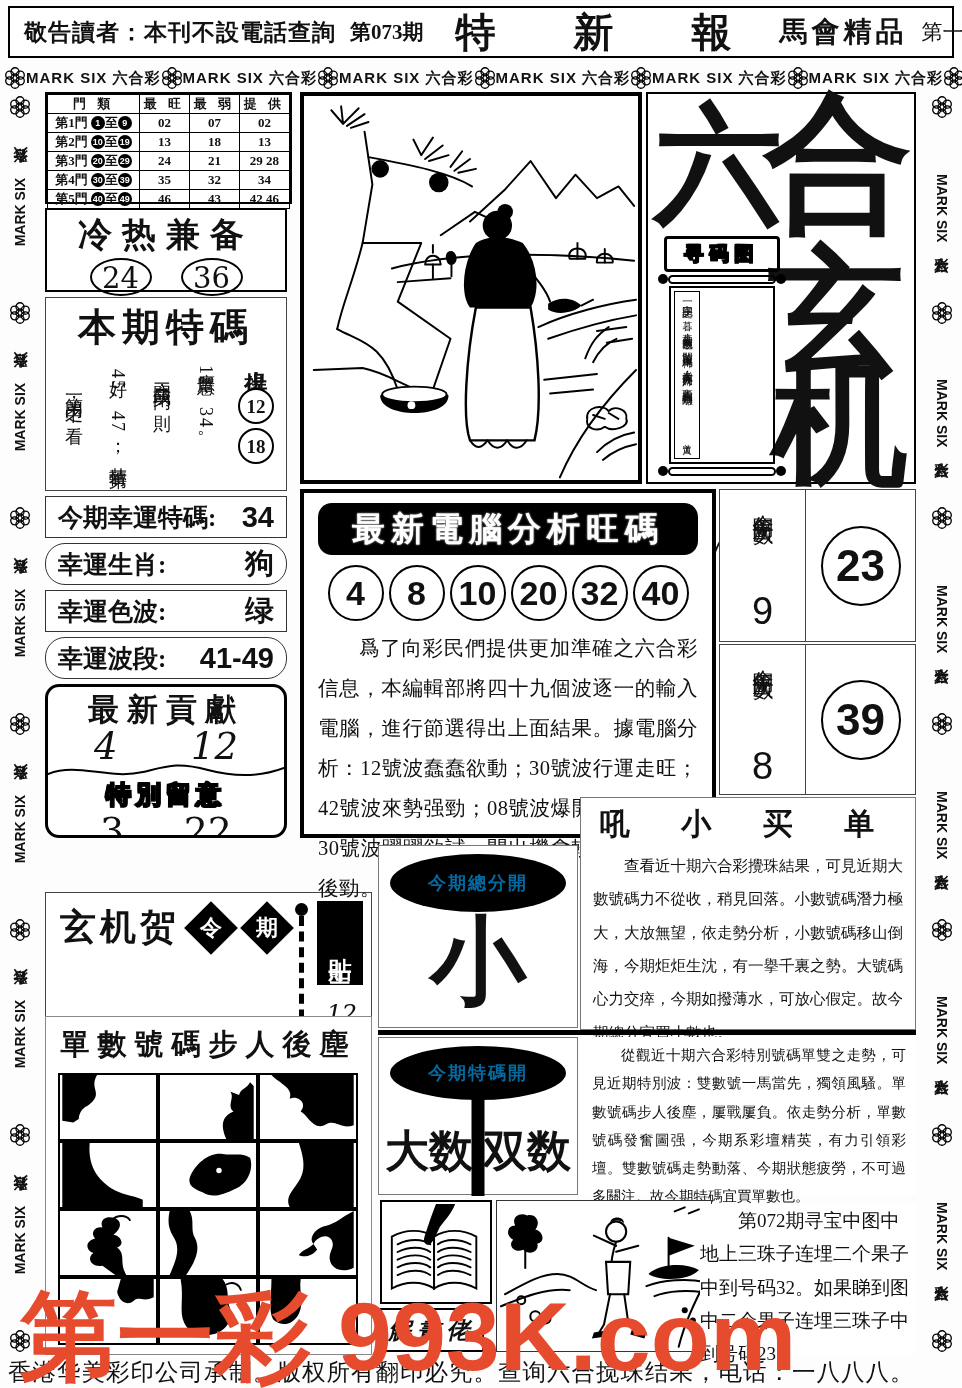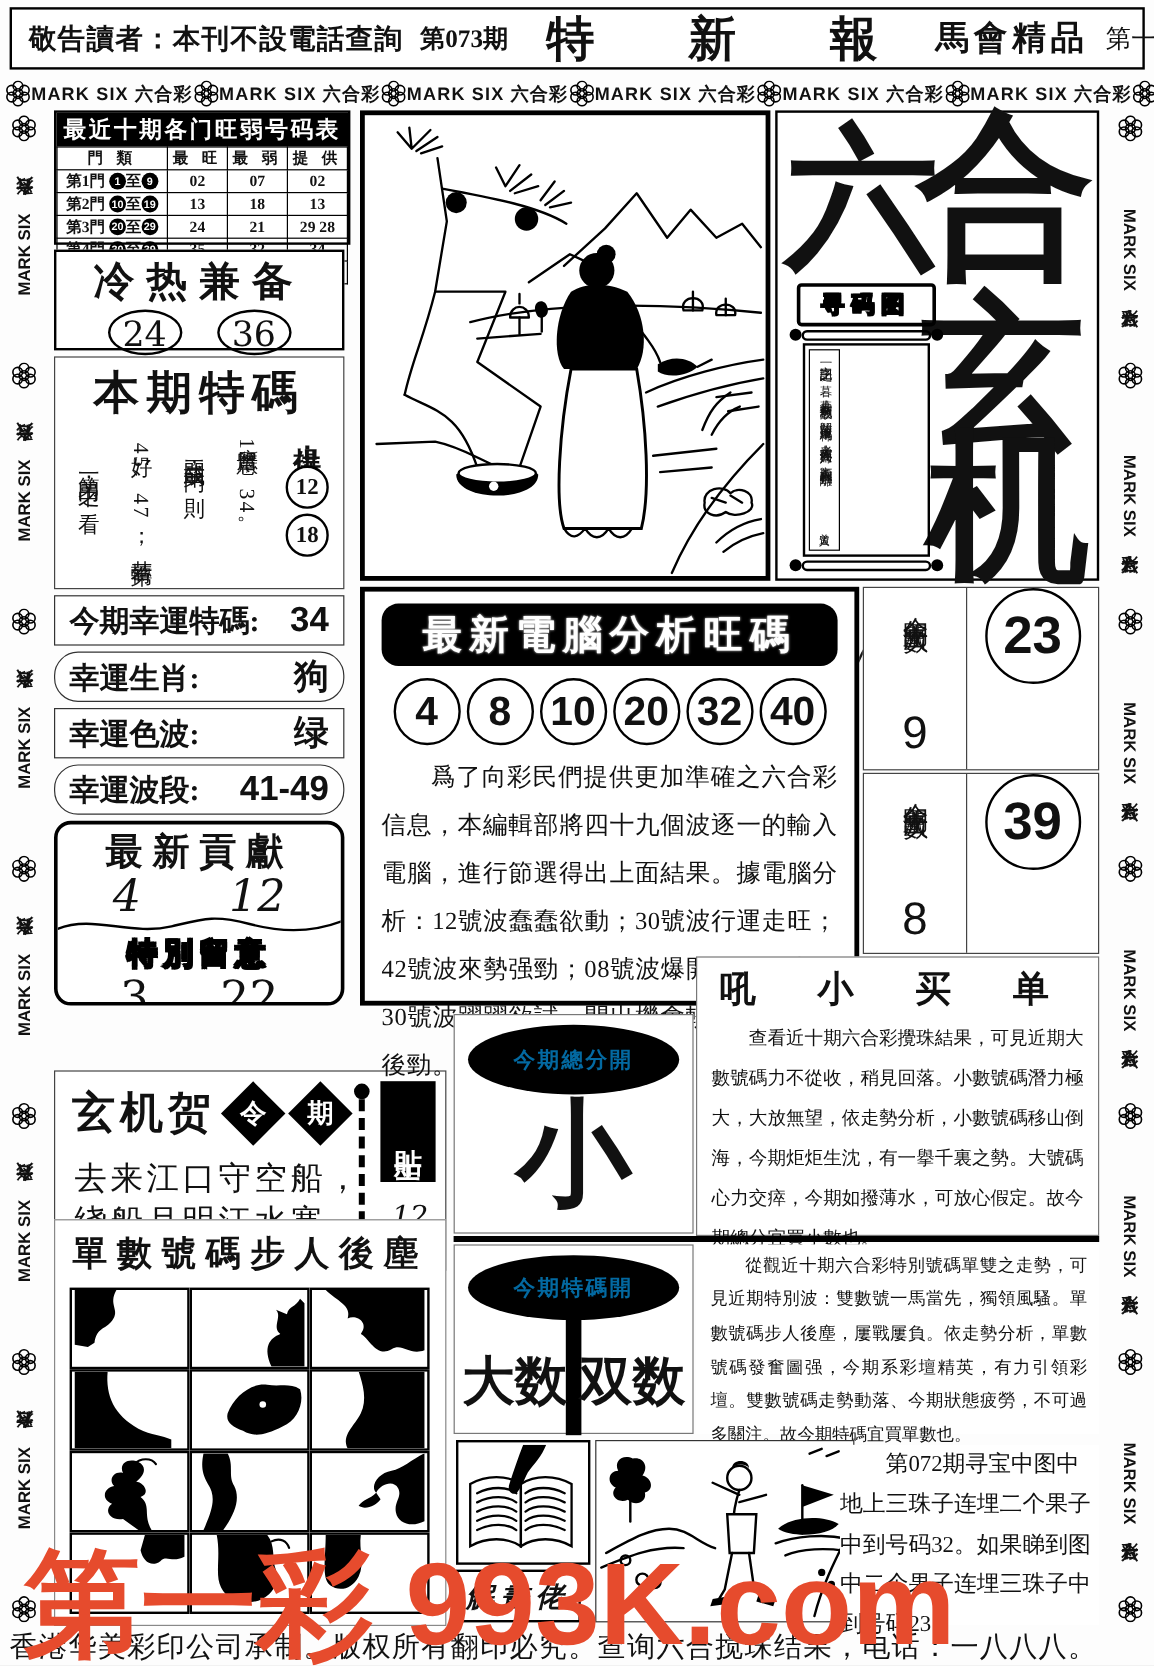--- a/index.html
+++ b/index.html
@@ -131,21 +131,21 @@
         text-shadow:0 0 2px #fff; }
   #computer .circles{ display:flex; justify-content:center; gap:5px; margin-top:10px;}
   .circ-md{ border:2.5px solid #000; border-radius:50%; width:56px; height:56px; line-height:52px;
             font-size:34px; font-weight:bold; text-align:center; font-family:"Liberation Sans", sans-serif;}
   #computer .body{ font-size:20.5px; line-height:1.95; text-align:justify; margin-top:8px; text-indent:2em; letter-spacing:.5px;}
   
   .freq{ left:719px; width:197px; height:153px; border:1.5px solid #444; display:flex;}
   .freq .lpart{ width:86px; border-right:1.5px solid #444; display:flex; flex-direction:column; align-items:center; padding-top:8px;}
   .freq .vlabels{ writing-mode:vertical-rl; text-orientation:upright; font-size:21px; letter-spacing:2px; height:92px; line-height:1.85;}
   .freq .cnt{ font-size:38px; font-family:"Liberation Sans", sans-serif; margin-top:0px;}
-  .freq .rpart{ flex:1; display:flex; justify-content:center;}
+  .freq .rpart{ flex:1; display:flex; align-items:center; justify-content:center;}
   .circ-lg{ border:2.5px solid #000; border-radius:50%; width:80px; height:80px; line-height:76px;
             font-size:44px; font-weight:bold; text-align:center; font-family:"Liberation Sans", sans-serif;}
   
   #howl{ left:580px; top:797px; width:336px; height:233px; border:1.5px solid #777; padding:6px 12px 0 12px;}
   #howl .ttl{ font-size:30px; letter-spacing:22px; text-align:center; font-weight:bold; white-space:nowrap;}
   #howl .body{ font-size:15.5px; line-height:2.15; text-indent:2em; text-align:justify; margin-top:4px;}
   #howl .rec{ font-size:29px; font-weight:bold; text-align:center; letter-spacing:4px; margin-top:2px;}
   
   #total{ left:378px; top:845px; width:200px; height:183px; border:1.5px solid #777; text-align:center;}
   .badge{ background:#000; color:#0369a1; border-radius:50%; width:176px; height:58px; margin:8px auto 0 auto;
@@ -287,21 +287,20 @@
     <svg class="flower" viewBox="0 0 22 23">
         <use href="#flower7"></use>
       </svg>
     <span class="v-label">MARK SIX 六合彩</span>
     <svg class="flower" viewBox="0 0 22 23">
         <use href="#flower7"></use>
       </svg>
   </div>
 
   <div id="stats" class="abs">
-    <div class="ttl">最近十期各门旺弱号码表</div>
     <table>
       <tbody>
           <tr>
         <th>門 類</th>
         <th>最 旺</th>
         <th>最 弱</th>
         <th>提 供</th>
       </tr>
       <tr>
         <td class="gate-cell"><span>第1門</span>
@@ -401,24 +400,20 @@
   <div id="mystery" class="abs">
     <div class="trow">
       <span class="ttl">玄机贺</span>
       <span class="diamond">
           <span>令</span>
         </span>
       <span class="diamond">
           <span>期</span>
         </span>
     </div>
-    <div class="poem">
-      <div>去来江口守空船，</div>
-      <div>绕船月明江水寒。</div>
-    </div>
     <div class="dash-div">
       <span class="dot"></span>
         <span class="line"></span>
         <span class="dot"></span>
     </div>
     <div class="tipbox">貼士</div>
     <div class="tipnums">
       <div>12</div>
       <div>35</div>
     </div>

